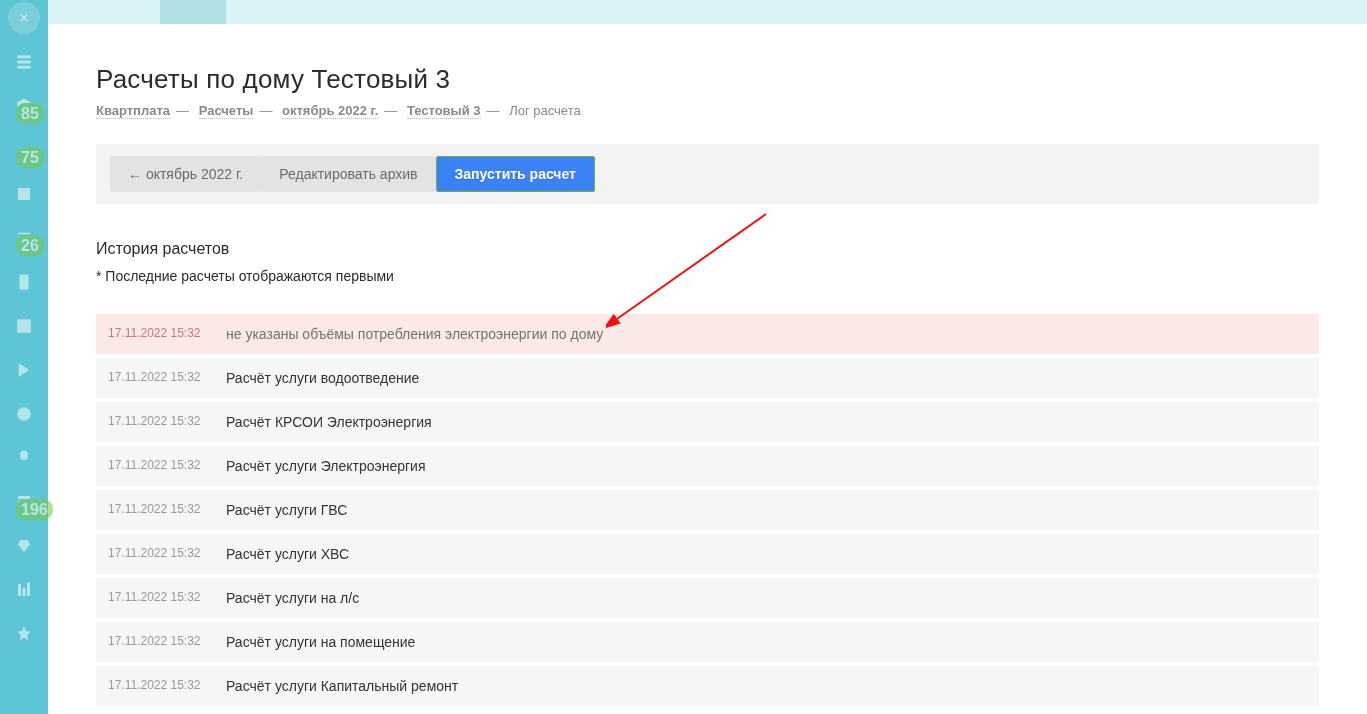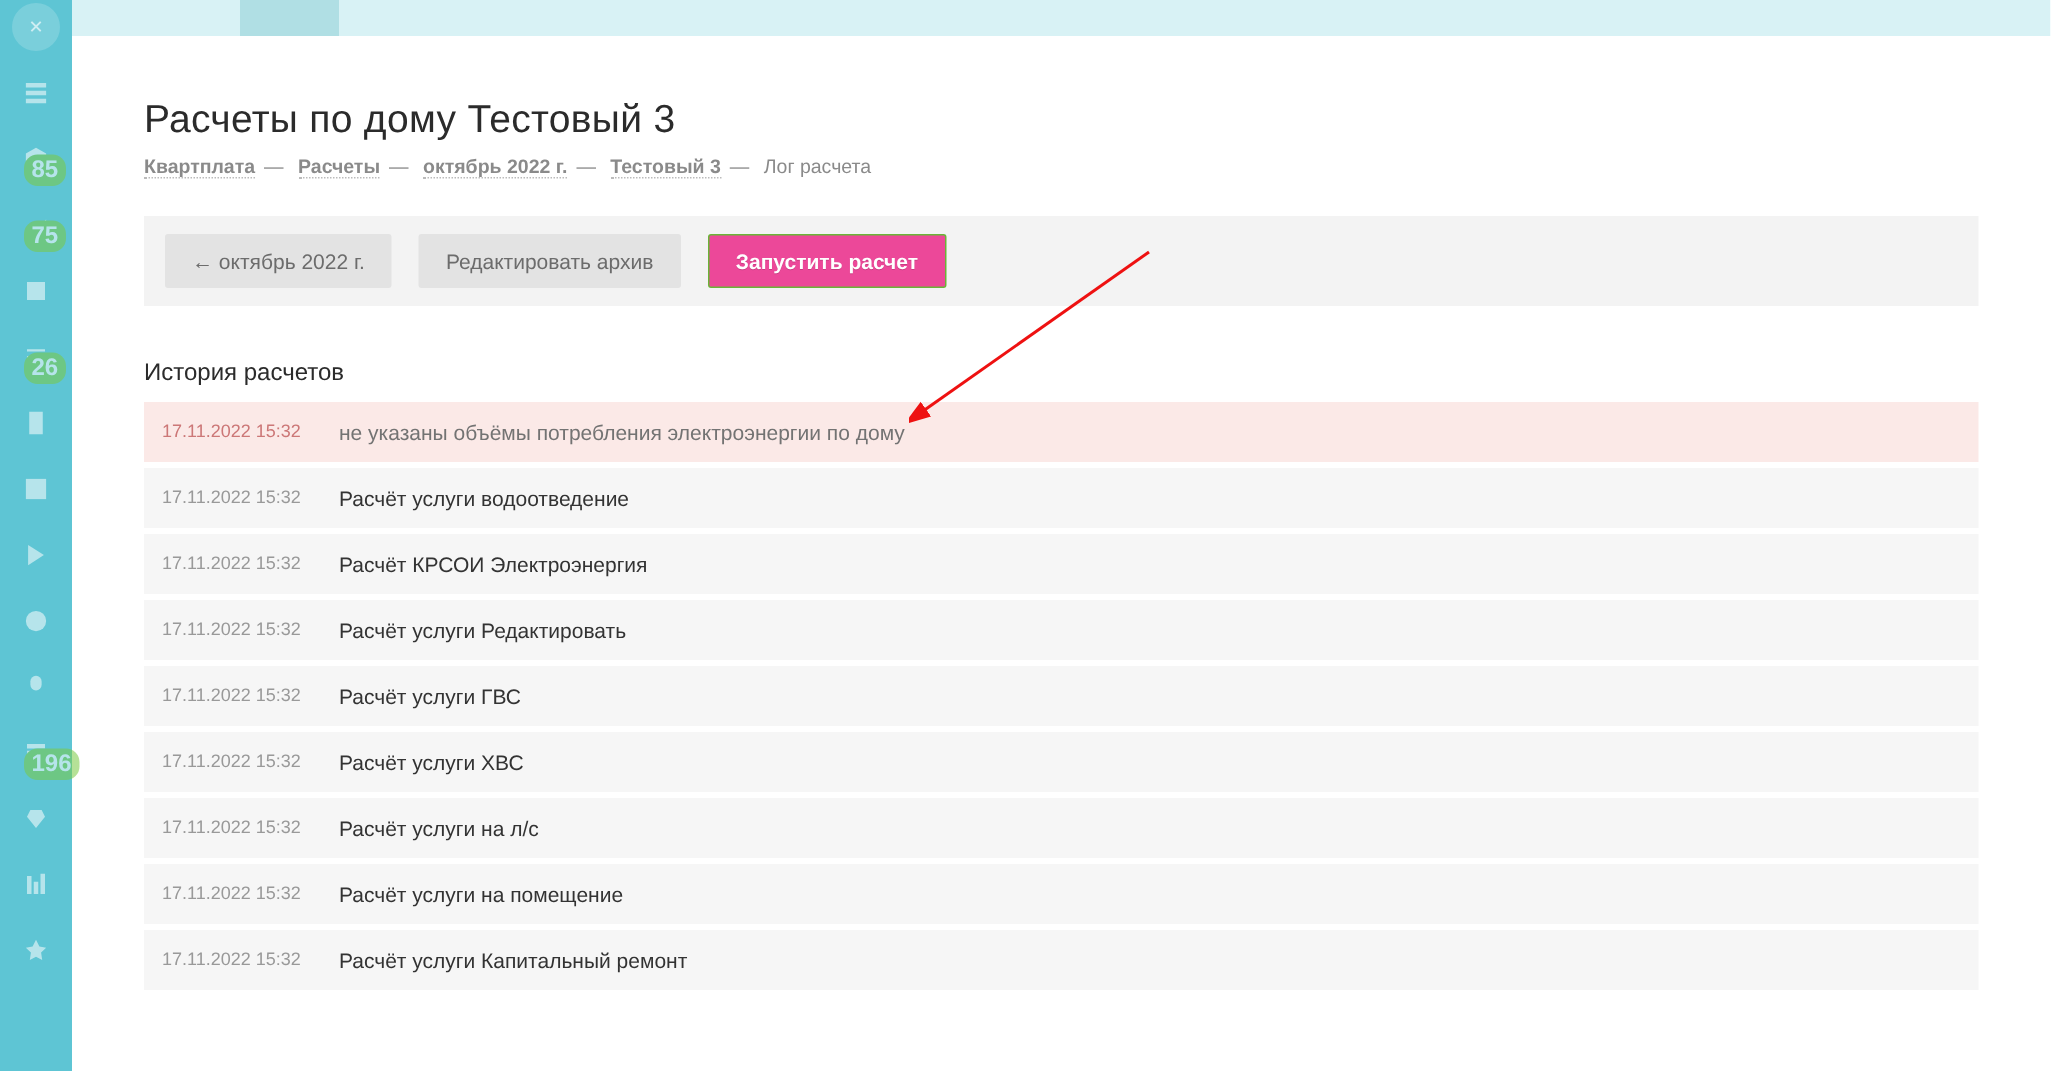--- a/index.html
+++ b/index.html
@@ -88,36 +88,36 @@
   border-bottom: 1px dotted #bbb;
   cursor: pointer;
   font-weight: bold;
 }
 .breadcrumbs .sep { margin: 0 6px; color:#8a8a8a; }
 
 .toolbar {
   background: #f3f3f3;
   padding: 12px 14px;
   display: flex;
-  gap: 18px;
+  gap: 0;
   margin-bottom: 36px;
 }
 .btn {
   padding: 9px 18px;
   font-size: 14px;
   border: none;
   border-radius: 2px;
   cursor: pointer;
 }
 .btn-light {
   background: #e3e3e3;
   color: #6c6c6c;
 }
 .btn-green {
-  background: #ec4899;
+  background: #3b82f6;
   color: #fff;
   font-weight: bold;
   border: 1px solid #6ab437;
   text-shadow: 0 1px 0 rgba(0,0,0,0.15);
 }
 
 .history-title {
   font-size: 16px;
   font-weight: 400;
   color: #2b2b2b;
@@ -258,20 +258,21 @@
         <span>Лог расчета</span>
       </div>
 
       <div class="toolbar">
         <button class="btn btn-light">← октябрь 2022 г.</button>
         <button class="btn btn-light">Редактировать архив</button>
         <button class="btn btn-green">Запустить расчет</button>
       </div>
 
       <h2 class="history-title">История расчетов</h2>
+      <div class="history-note">* Последние расчеты отображаются первыми</div>
 
       <div class="history-list">
         <svg class="arrow-svg" width="170" height="130">
           <defs>
             <marker id="ah" markerWidth="10" markerHeight="10" refX="2" refY="3" orient="auto">
               <path d="M0,0 L0,6 L9,3 z" fill="#e11"></path>
             </marker>
           </defs>
           <line x1="160" y1="8" x2="8" y2="115" stroke="#e11" stroke-width="2" marker-end="url(#ah)"></line>
         </svg>
@@ -283,21 +284,21 @@
             <div class="log-row">
               <div class="log-time">17.11.2022 15:32</div>
               <div class="log-msg">Расчёт услуги водоотведение</div>
             </div>
             <div class="log-row">
               <div class="log-time">17.11.2022 15:32</div>
               <div class="log-msg">Расчёт КРСОИ Электроэнергия</div>
             </div>
             <div class="log-row">
               <div class="log-time">17.11.2022 15:32</div>
-              <div class="log-msg">Расчёт услуги Редактировать</div>
+              <div class="log-msg">Расчёт услуги Электроэнергия</div>
             </div>
             <div class="log-row">
               <div class="log-time">17.11.2022 15:32</div>
               <div class="log-msg">Расчёт услуги ГВС</div>
             </div>
             <div class="log-row">
               <div class="log-time">17.11.2022 15:32</div>
               <div class="log-msg">Расчёт услуги ХВС</div>
             </div>
             <div class="log-row">

